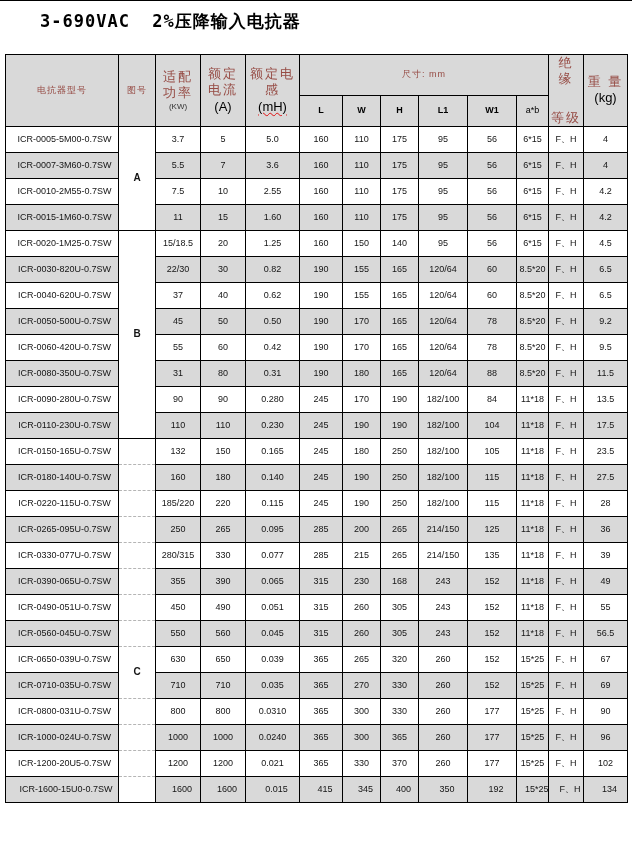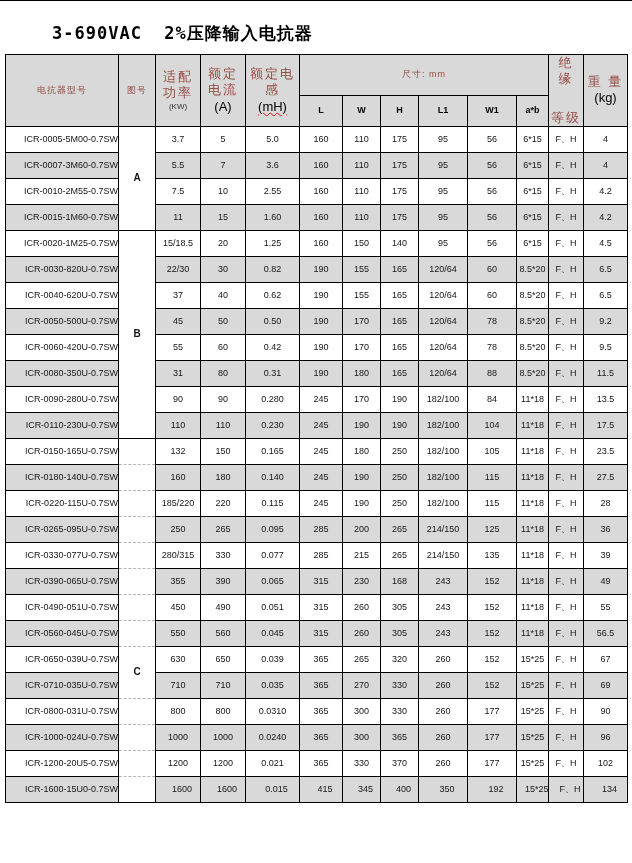--- a/index.html
+++ b/index.html
@@ -2,45 +2,45 @@
 <html><head>
 <meta charset="utf-8">
 <style>
   html,body{margin:0;padding:0;background:#fff;}
   body{
     width:632px;height:863px;position:relative;overflow:hidden;
     font-family:"Liberation Sans","DejaVu Sans",sans-serif;color:#111;
   }
   #top-rule{position:absolute;left:0;top:0;width:632px;height:1px;background:#000;}
   #page-title{
-    position:absolute;left:36px;top:6px;margin:16px;
+    position:absolute;left:36px;top:6px;margin:4px;
     font-family:"DejaVu Sans Mono","Liberation Mono",monospace;
     font-size:17px;font-weight:bold;letter-spacing:1px;color:#000;white-space:pre;
   }
   table.spec{
     position:absolute;left:5px;top:54px;width:622px;
     border-collapse:collapse;table-layout:fixed;
   }
   table.spec th, table.spec td{
     border:1px solid #000;padding:0;text-align:center;vertical-align:middle;
     font-size:9px;line-height:1.25;overflow:hidden;
   }
   thead th{background:#d9d9d9;font-weight:normal;}
   thead tr.h1 th{height:30px;}
   thead tr.h2 th{height:22px;}
   .cn{color:#964b44;letter-spacing:2px;font-size:13px;margin-top:22px;}
   .cn-tight{color:#964b44;letter-spacing:1px;font-size:9px;}
   .unit-big{display:block;color:#000;font-size:13px;letter-spacing:0;font-family:"Liberation Sans",sans-serif;}
   .unit-small{display:block;color:#333;font-size:8px;letter-spacing:0;}
   .squiggle{text-decoration:underline;text-decoration-style:wavy;text-decoration-color:#e01010;text-decoration-thickness:1px;}
   .dimhdr{font-weight:bold;font-size:10px;color:#000;}
-  .dimhdr-small{font-size:8px;color:#000;font-weight:bold;margin-top:20px;}
+  .dimhdr-small{font-size:8px;color:#000;font-weight:normal;margin-top:20px;}
   tbody td{height:25px;background:#fff;color:#141414;}
   tbody tr:nth-child(even) td{background:#d9d9d9;}
-  tbody td.model{text-align:right;padding-left:5px;font-size:9px;}
+  tbody td.model{text-align:center;padding-left:5px;font-size:9px;}
   tbody td.fig{background:#fff !important;font-size:10px;font-weight:bold;}
   tbody td.fig-dashed{border-top:1px dashed #b5b5b5;border-bottom:none;}
   tbody tr:last-child td{border-bottom:1.5px solid #000;padding-left:8px;}
   table.spec th:first-child, table.spec td:first-child{border-left:1.5px solid #000;}
   table.spec th:last-child, table.spec td:last-child{border-right:1.5px solid #000;}
   thead tr.h1 th{border-top:1.5px solid #000;}
 </style>
 </head>
 <body>
 

